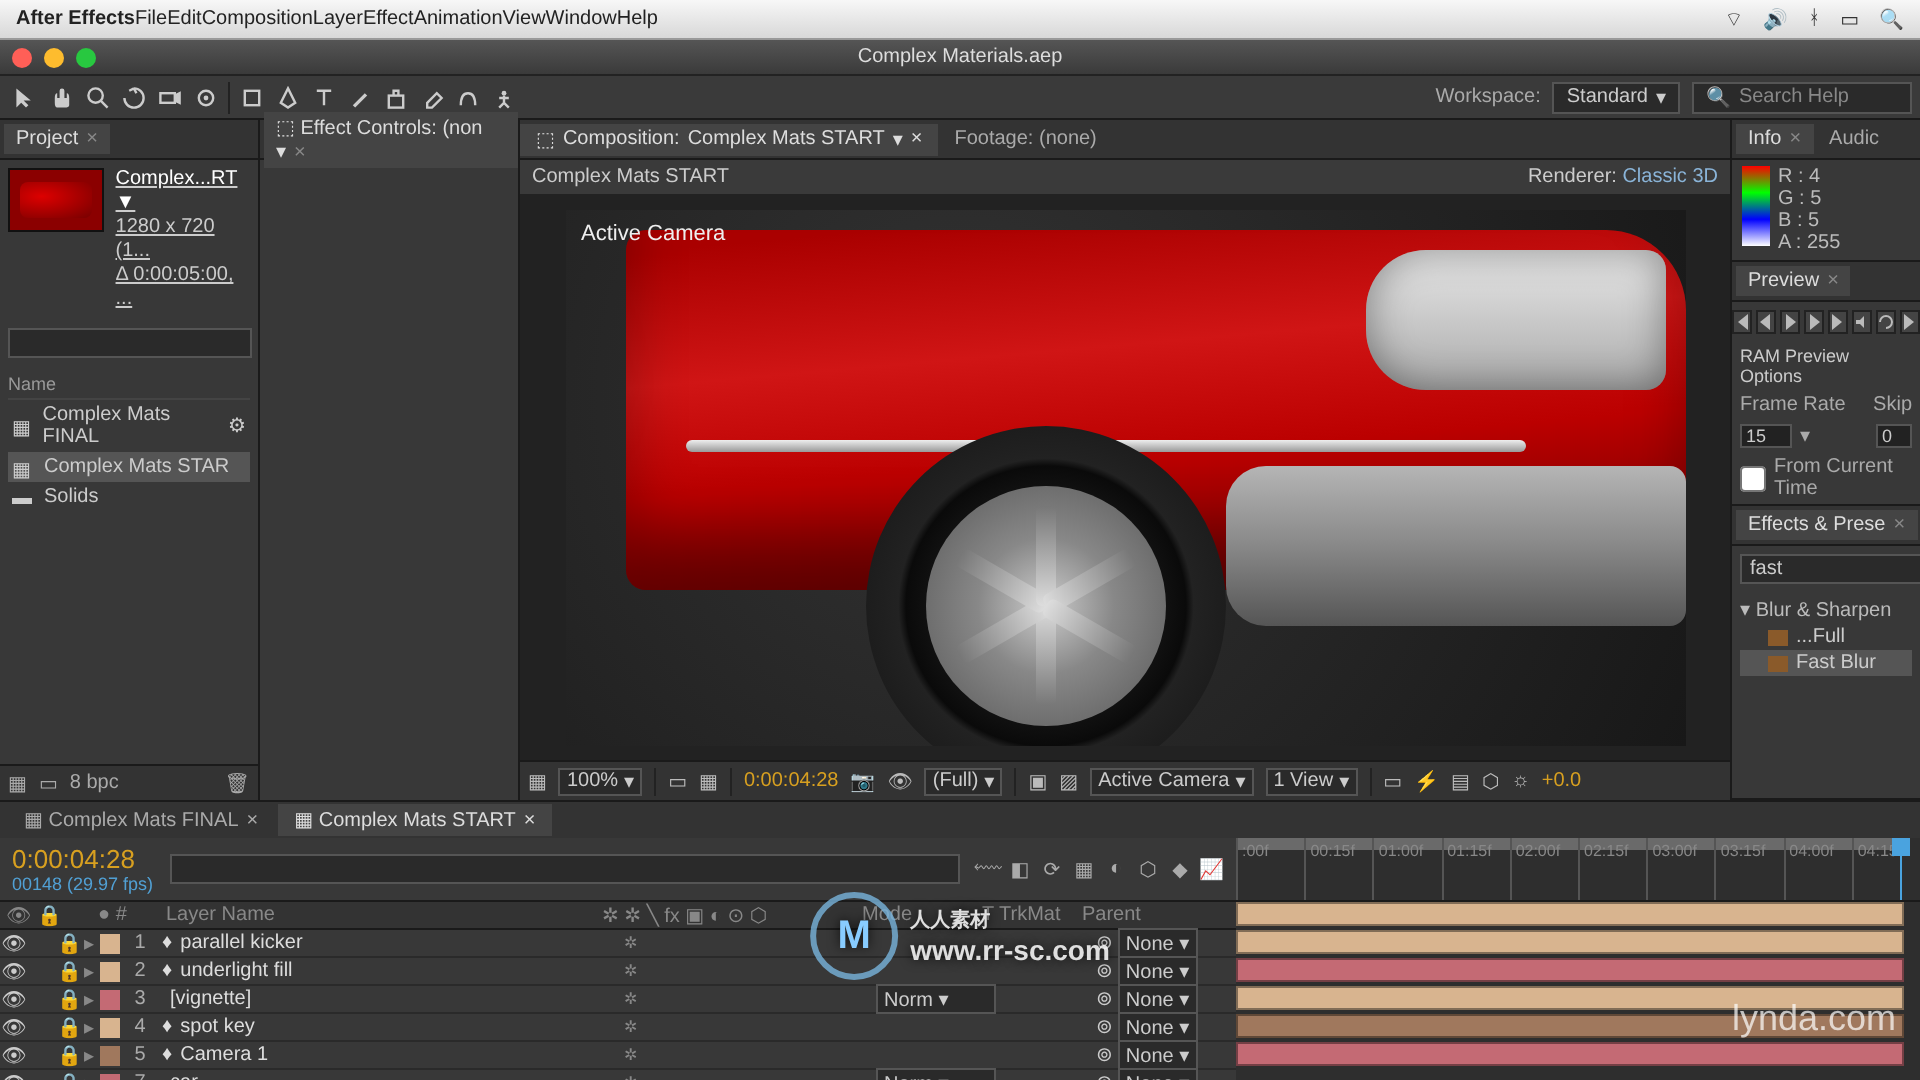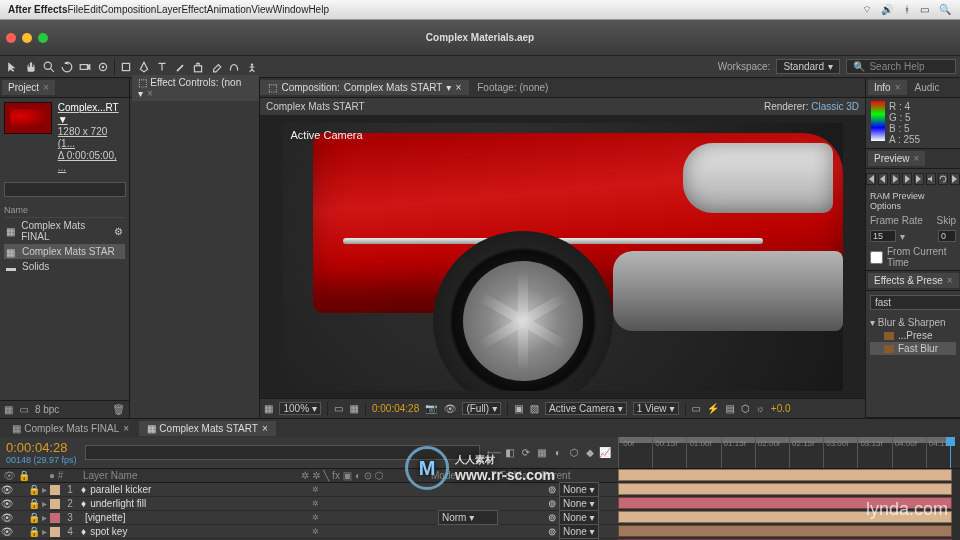--- a/index.html
+++ b/index.html
@@ -6,21 +6,21 @@
 body { background: #262626; color: #ccc; width: 960px; height: 540px; overflow: hidden; position: relative; }
 
 
 .mac-menubar { height: 20px; background: linear-gradient(#f7f7f7, #d8d8d8); display: flex; align-items: center; padding: 0 8px; color: #222; font-size: 12px; border-bottom: 1px solid #999; }
 .mac-menubar .apple { font-size: 14px; }
 .mac-menubar .app-name { font-weight: bold; }
 .mac-menubar .spacer { flex: 1; }
 .mac-menubar .right { display: flex; gap: 10px; align-items: center; color: #333; }
 
 
-.titlebar { height: 36px; background: linear-gradient(#555, #3a3a3a); display: flex; align-items: center; justify-content: center; color: #ddd; font-size: 11px; border-bottom: 1px solid #222; position: relative; font-weight: bold; }
+.titlebar { height: 18px; background: linear-gradient(#555, #3a3a3a); display: flex; align-items: center; justify-content: center; color: #ddd; font-size: 11px; border-bottom: 1px solid #222; position: relative; }
 .traffic { position: absolute; left: 6px; display: flex; gap: 6px; }
 .traffic span { width: 10px; height: 10px; border-radius: 50%; display: block; }
 .tl-r { background: #ff5f57; } .tl-y { background: #febc2e; } .tl-g { background: #28c840; }
 
 
 .toolbar { height: 22px; background: #3a3a3a; display: flex; align-items: center; border-bottom: 1px solid #1a1a1a; padding: 0 4px; }
 .tool { width: 18px; height: 18px; display: flex; align-items: center; justify-content: center; color: #bbb; cursor: pointer; }
 .tool svg { width: 12px; height: 12px; fill: #ccc; }
 .tool-sep { width: 1px; height: 16px; background: #222; margin: 0 2px; }
 .toolbar .spacer { flex: 1; }
@@ -469,21 +469,21 @@
       <div class="panel-tabs">
           <div class="panel-tab active"><span>Effects &amp; Prese</span><span class="x">×</span></div>
         </div>
       <div class="search-row">
           <input class="search-input" value="fast" style="">
         </div>
       <div class="effects-list">
         <div class="eff-cat">▾ <span>Blur &amp; Sharpen</span></div>
         <div class="eff-item">
             <span class="eff-ico"></span>
-            <span>...Prese</span>
+            <span>...Full</span>
           </div>
         <div class="eff-item sel">
             <span class="eff-ico"></span>
             <span>Fast Blur</span>
           </div>
       </div>
     </div>
   </div>
 </div>
 

